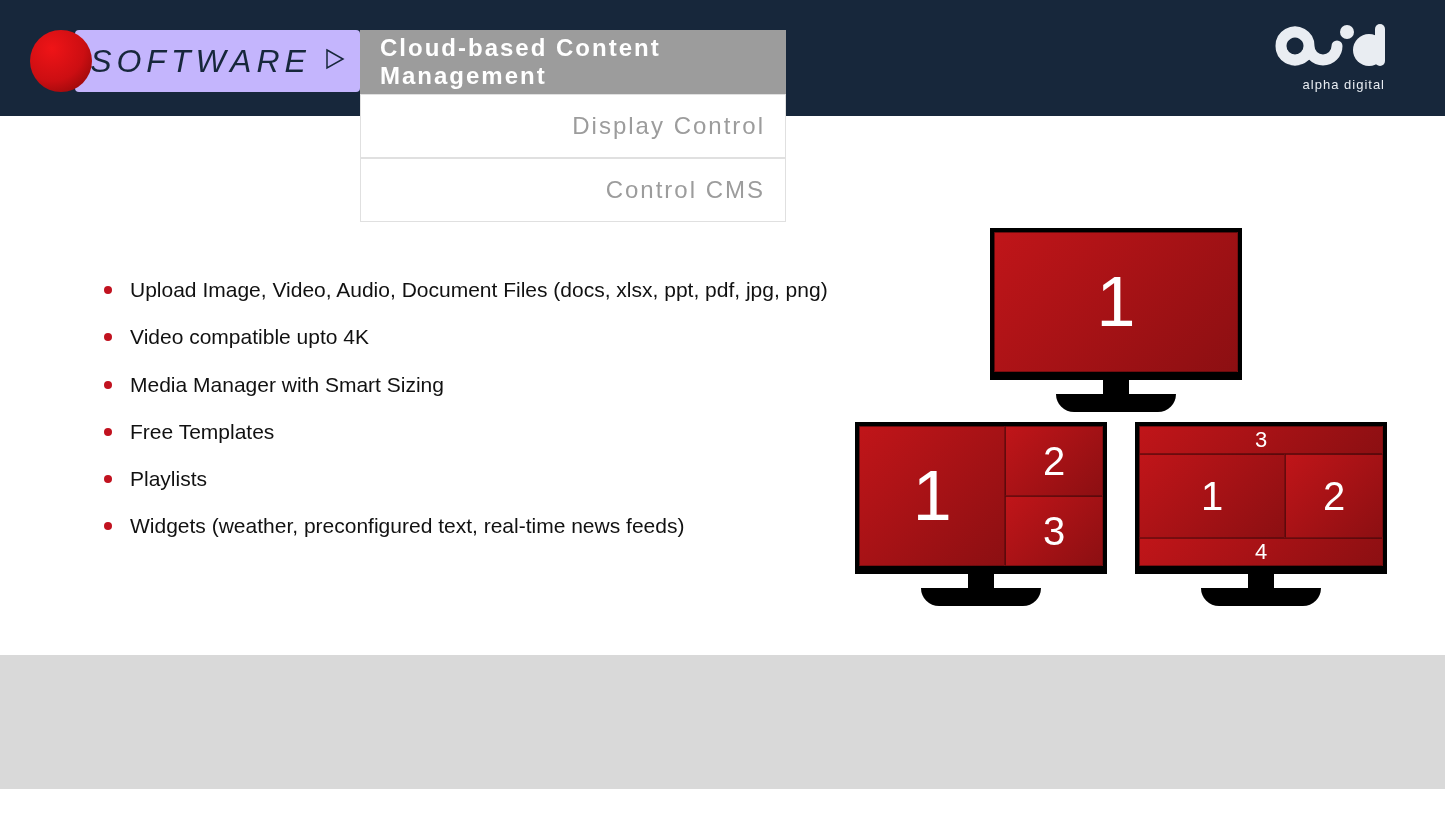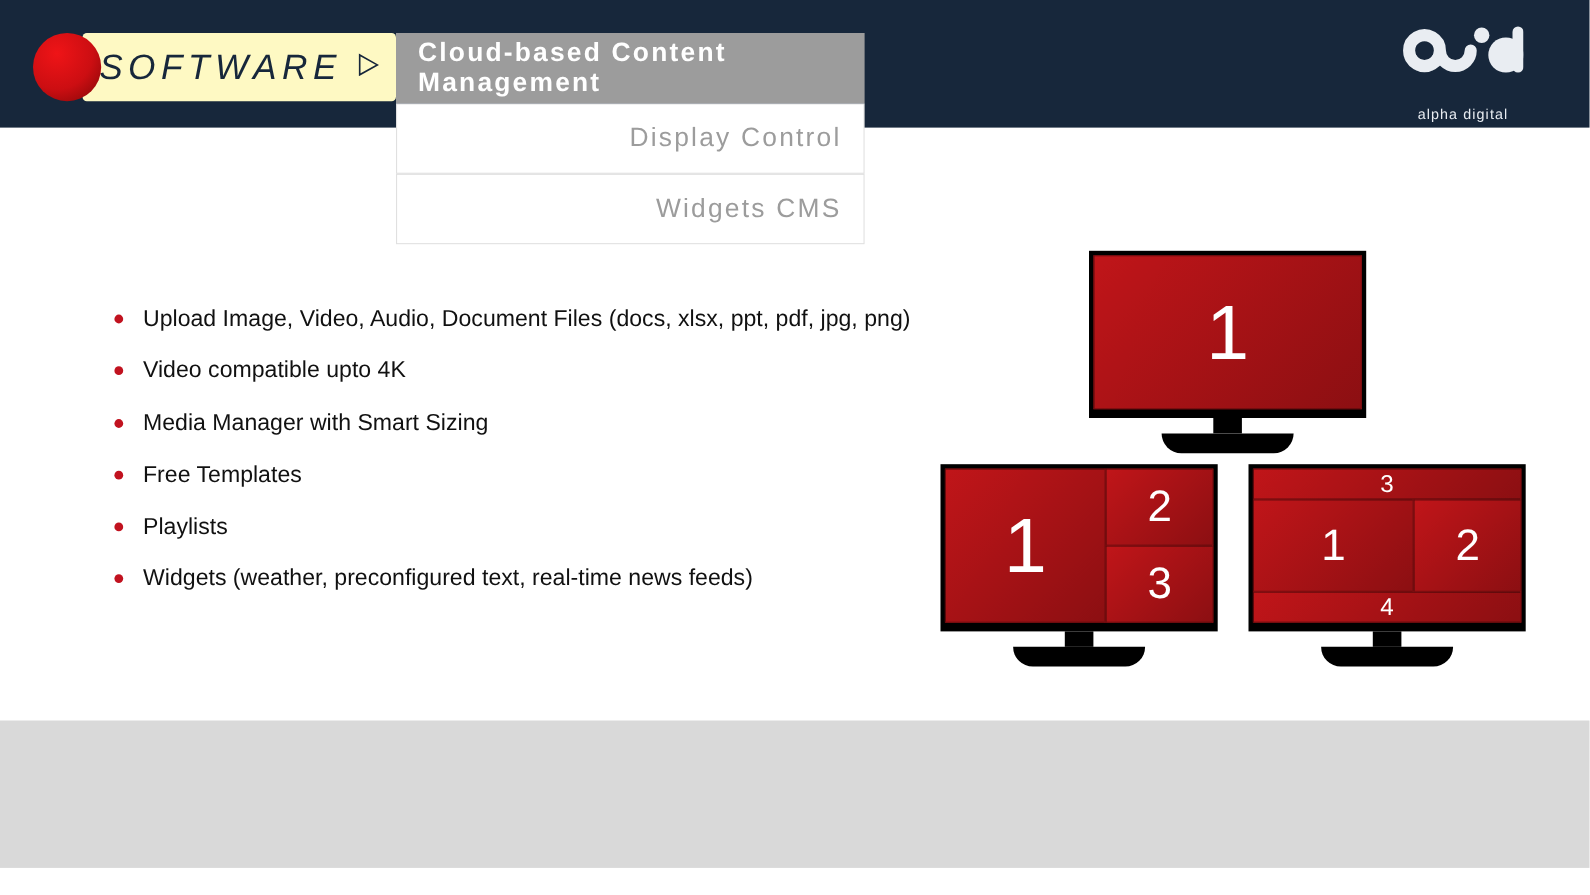--- a/index.html
+++ b/index.html
@@ -10,21 +10,21 @@
     }
     
     .topbar {
       position:relative; width:100%; height:116px;
       background:#17273b;
     }
     
     .software-pill {
       position:absolute; left:75px; top:30px;
       width:285px; height:62px;
-      background:#fef9c3; border-radius:4px;
+      background:#c4b5fd; border-radius:4px;
       display:flex; align-items:center; justify-content:center;
     }
     .software-pill .label {
       font-size:32px; font-style:italic; font-weight:500;
       letter-spacing:5px; color:#17273b;
     }
     .software-pill .tri {
       margin-left:14px; display:inline-block;
     }
     
@@ -49,21 +49,21 @@
     .menu-item.inactive {
       background:#fff; color:#9c9c9c; font-weight:400;
     }
     
     .brand {
       position:absolute; right:60px; top:18px;
       text-align:center; color:#e9edf2;
     }
     .brand svg { display:block; }
     .brand .tag {
-      font-size:13px; letter-spacing:1px; margin-top:20px;
+      font-size:13px; letter-spacing:1px; margin-top:1px;text-align:right;
     }
     
     .bullets {
       position:absolute; left:104px; top:276px; width:800px;
       list-style:none;
     }
     .bullets li {
       position:relative; padding-left:26px;
       font-size:21px; line-height:1.3; margin-bottom:20px;
       color:#111;
@@ -127,21 +127,21 @@
   <div class="red-dot"></div>
 
   <div class="menu-col">
     <div class="menu-item active">
         <span>Cloud-based Content Management</span>
       </div>
     <div class="menu-item inactive">
         <span>Display Control</span>
       </div>
     <div class="menu-item inactive">
-        <span>Widgets CMS</span>
+        <span>Control CMS</span>
       </div>
   </div>
 
   <div class="brand">
     <svg width="110" height="58" viewBox="0 0 110 58">
       <g fill="#e9edf2">
         <path d="M6 28 a14 14 0 1 1 0 0.001 M6 28 a14 14 0 0 0 28 0 a14 14 0 0 0 28 0" fill="none" stroke="#e9edf2" stroke-width="11" stroke-linecap="round"></path>
         <circle cx="72" cy="14" r="7"></circle>
         <circle cx="94" cy="32" r="16"></circle>
         <rect x="100" y="6" width="10" height="42" rx="5"></rect>

